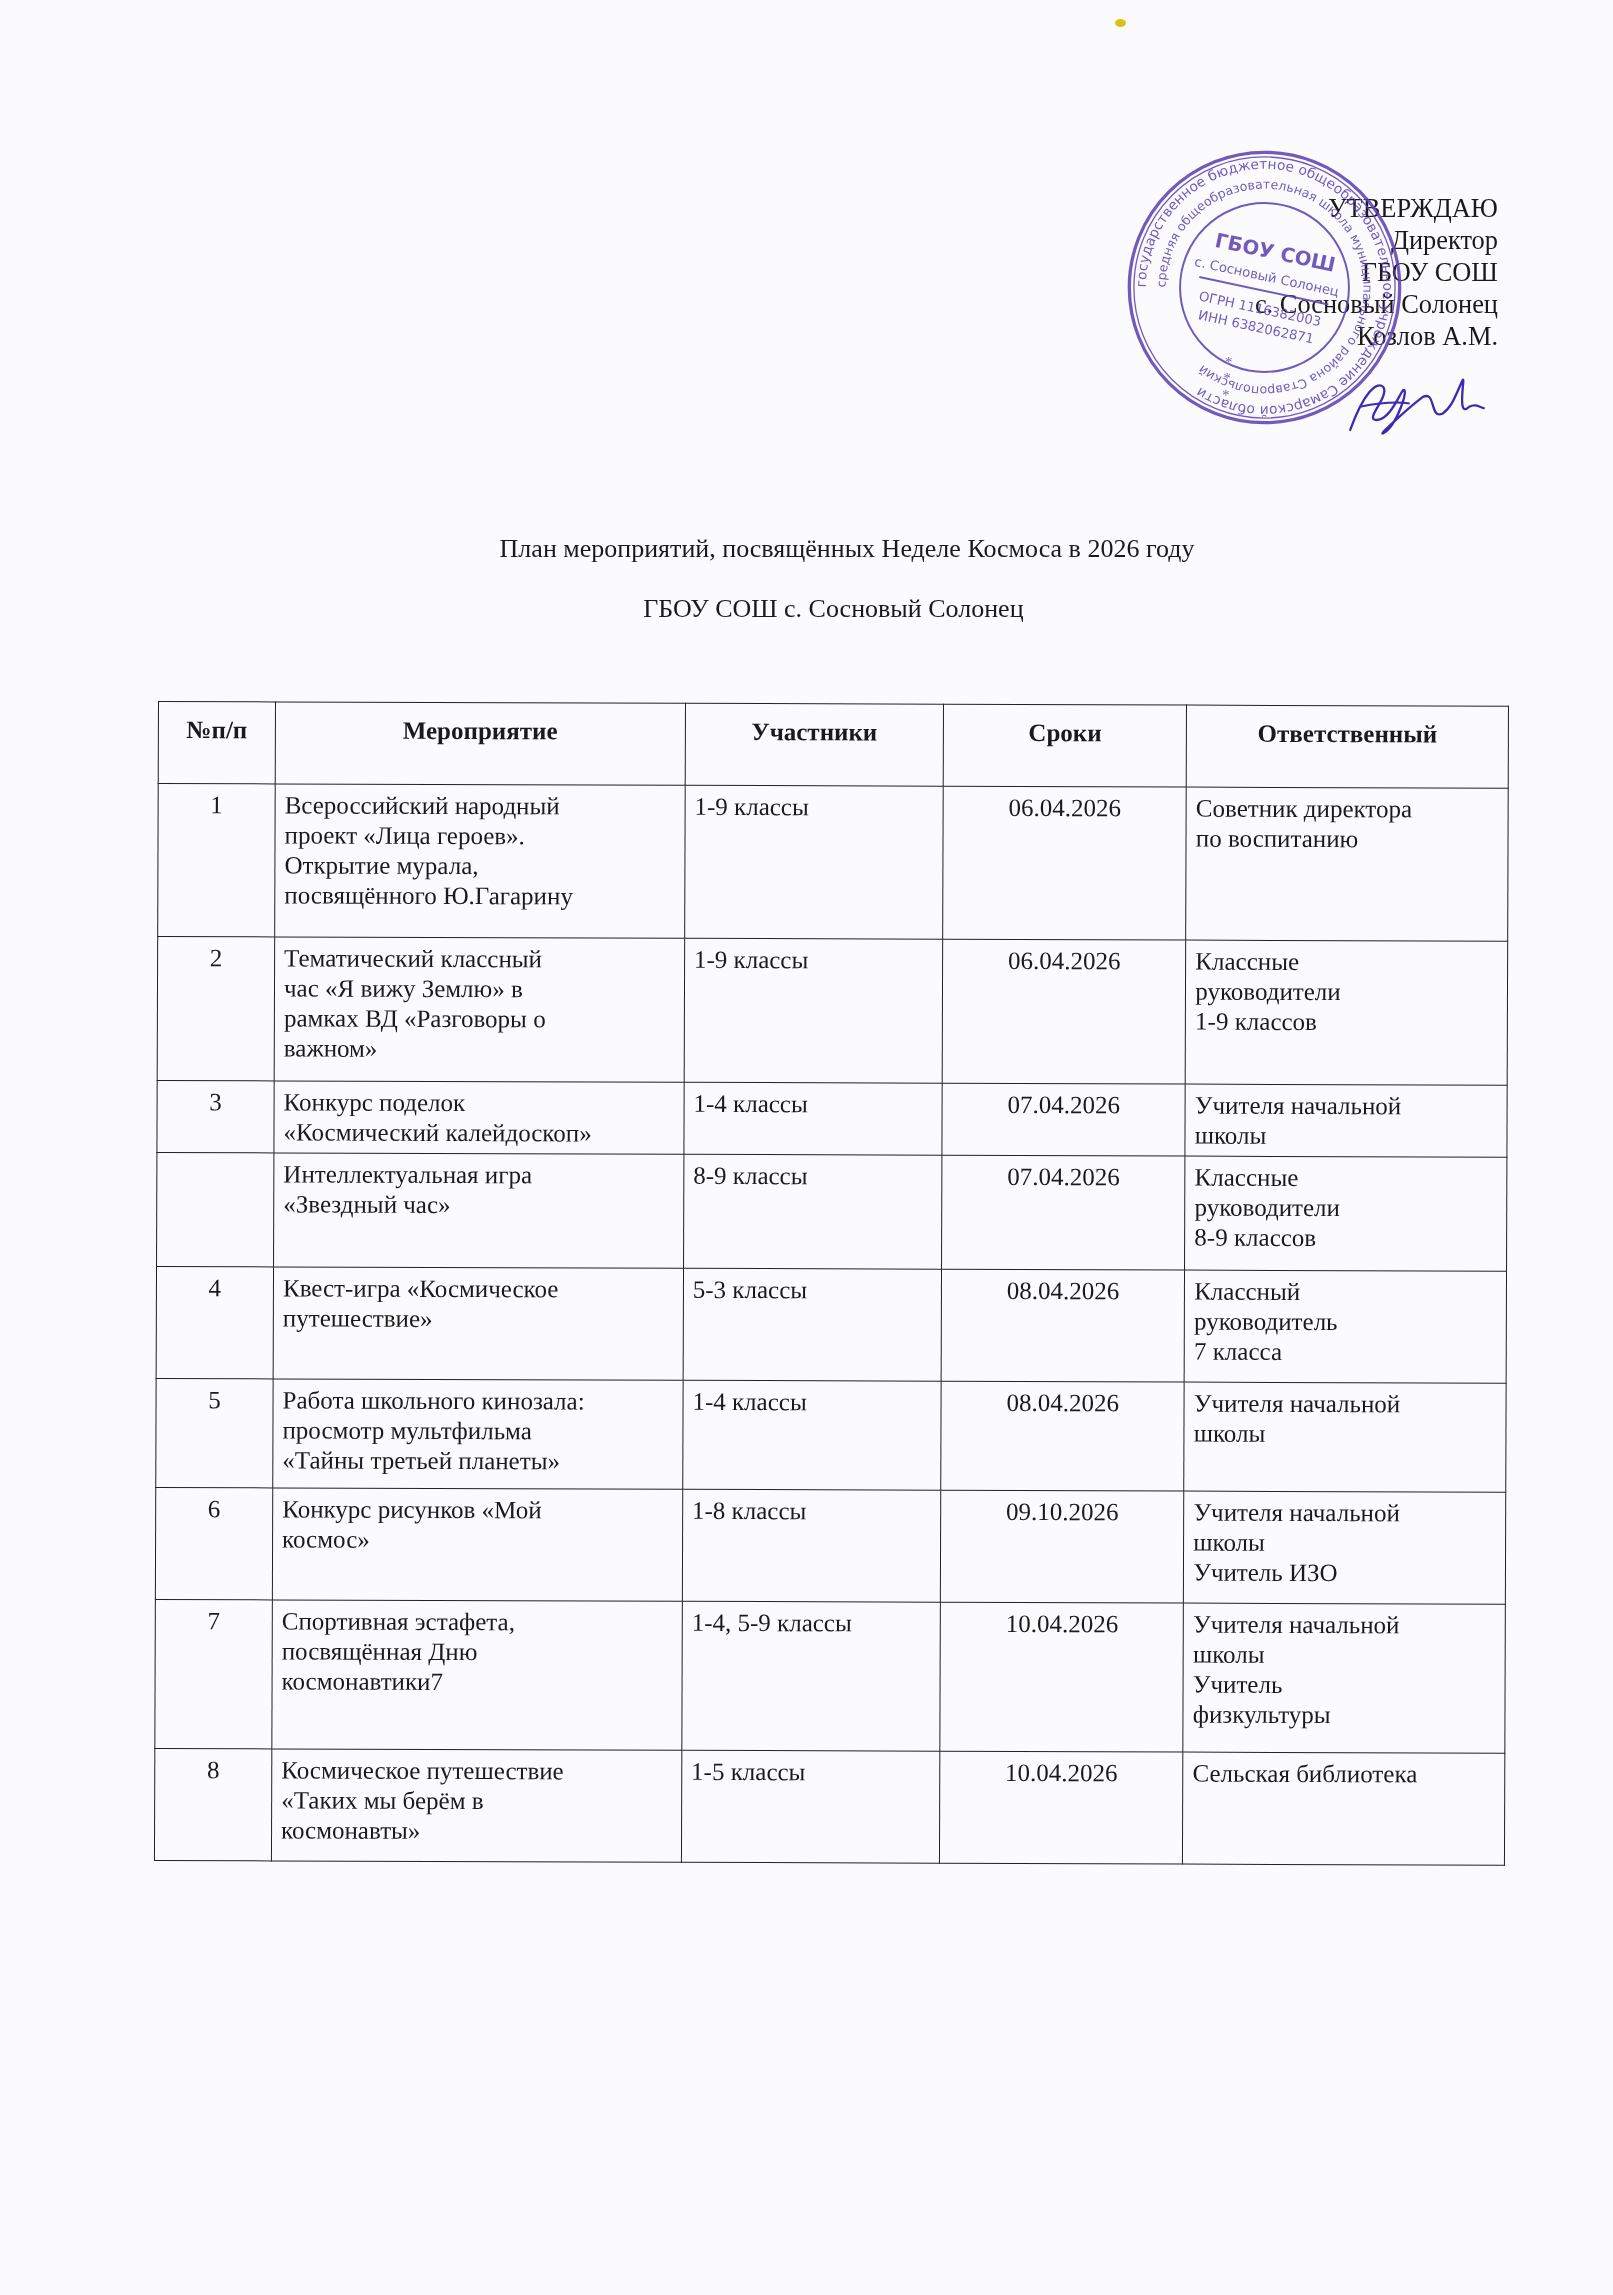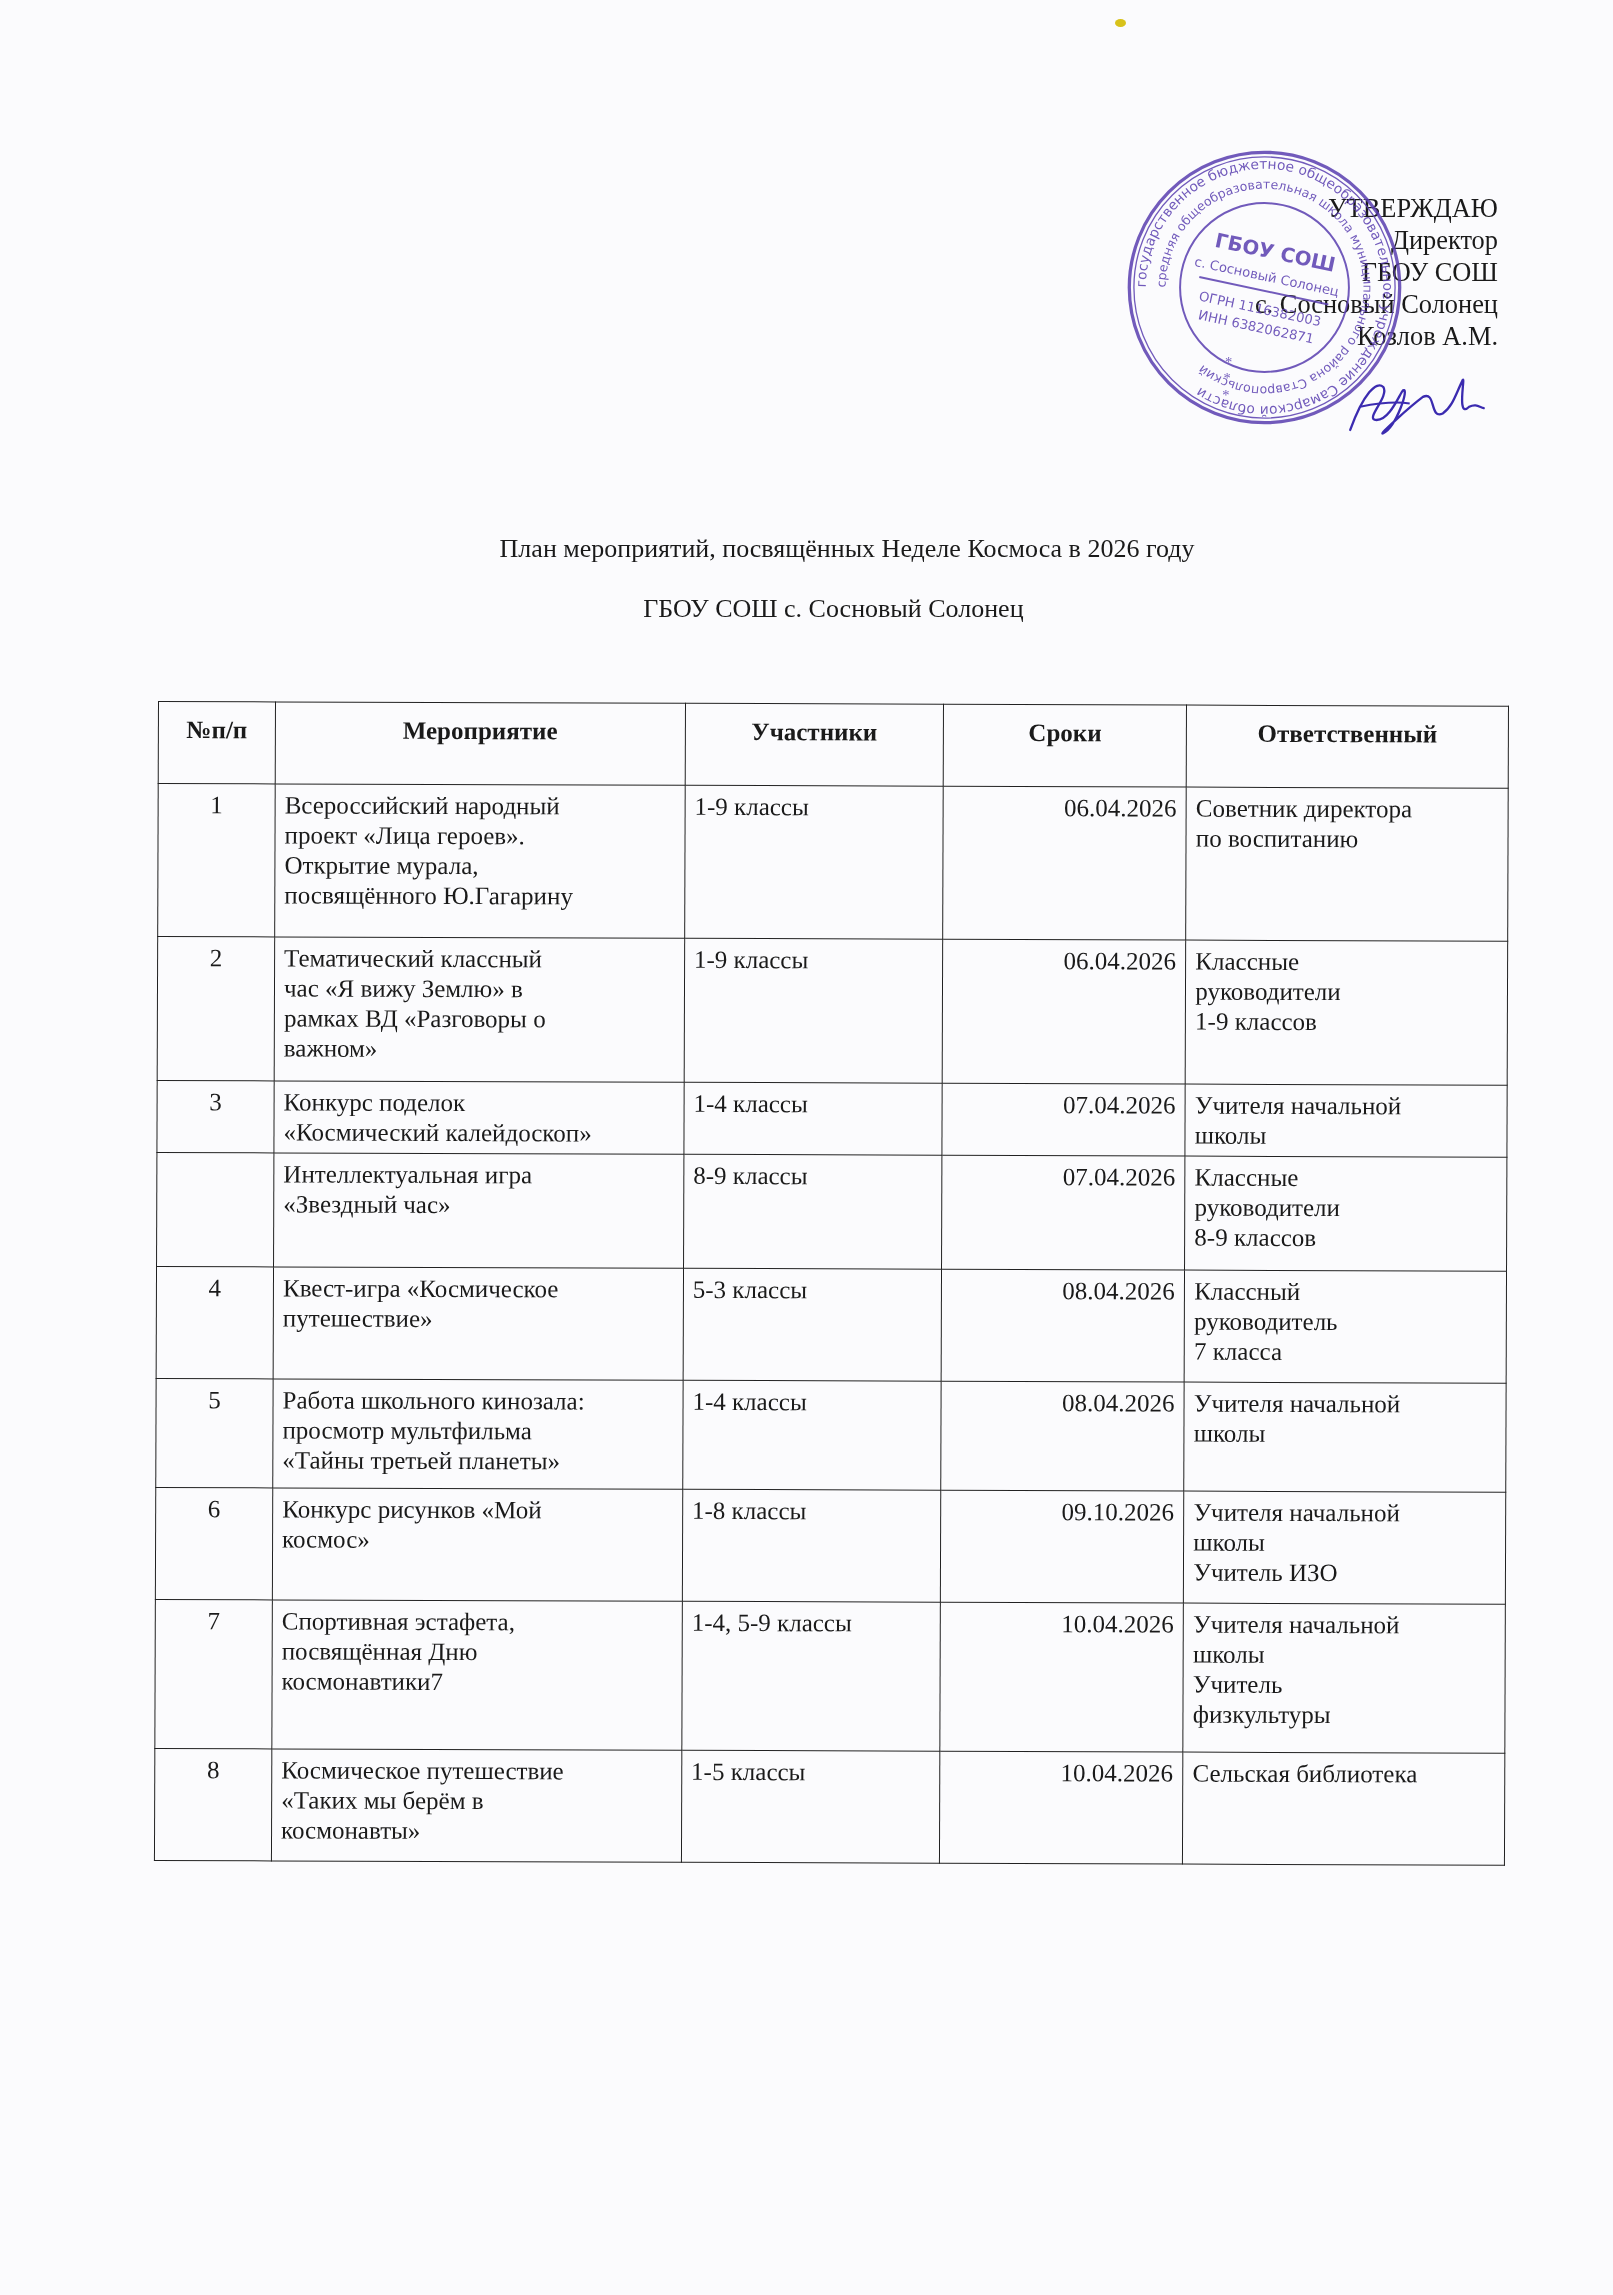--- a/index.html
+++ b/index.html
@@ -60,21 +60,21 @@
   }
   table.plan th {
     font-weight: bold;
     text-align: center;
     height: 63px;
     padding-top: 13.2px;
   }
   .c-num { width: 106px; text-align: center; border-radius: 22px; }
   .c-event { width: 423px; text-align: left; }
   .c-part { width: 258px; text-align: left; }
-  .c-date { width: 242px; text-align: right; }
+  .c-date { width: 242px; text-align: center; }
   .c-resp { width: 323px; text-align: left; }
   td.c-num { padding-left: 0; padding-right: 0; }
   .line { display: block; }
 </style>
 </head>
 <body>
 
 <div class="speck"></div>
 
 <div class="approval">

